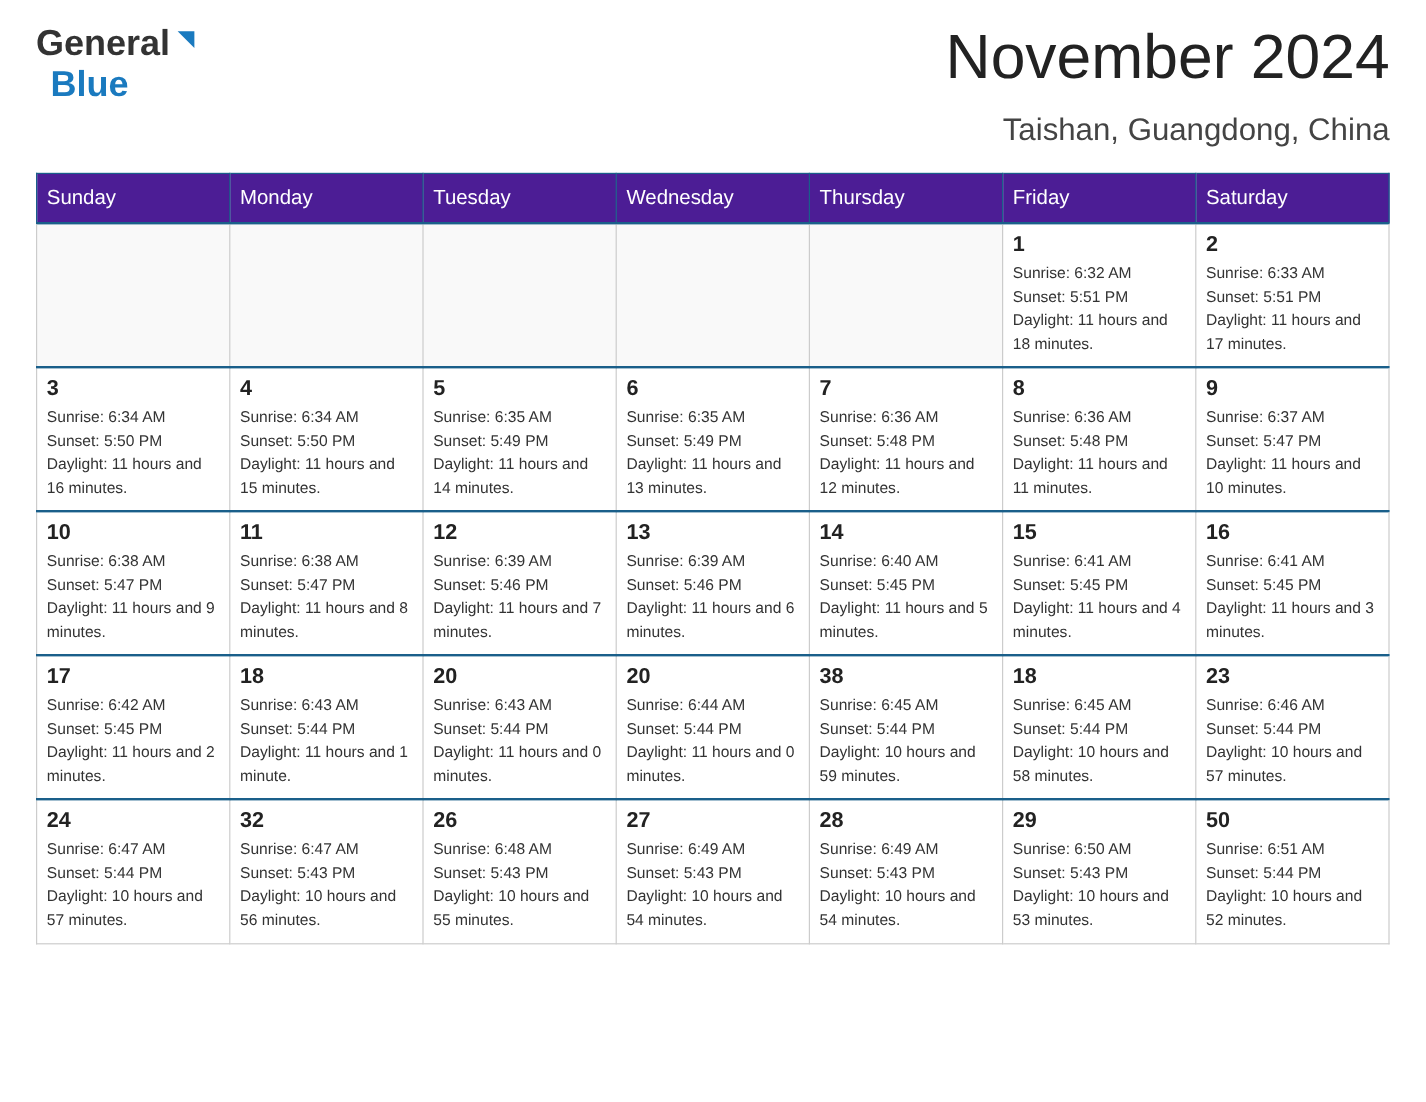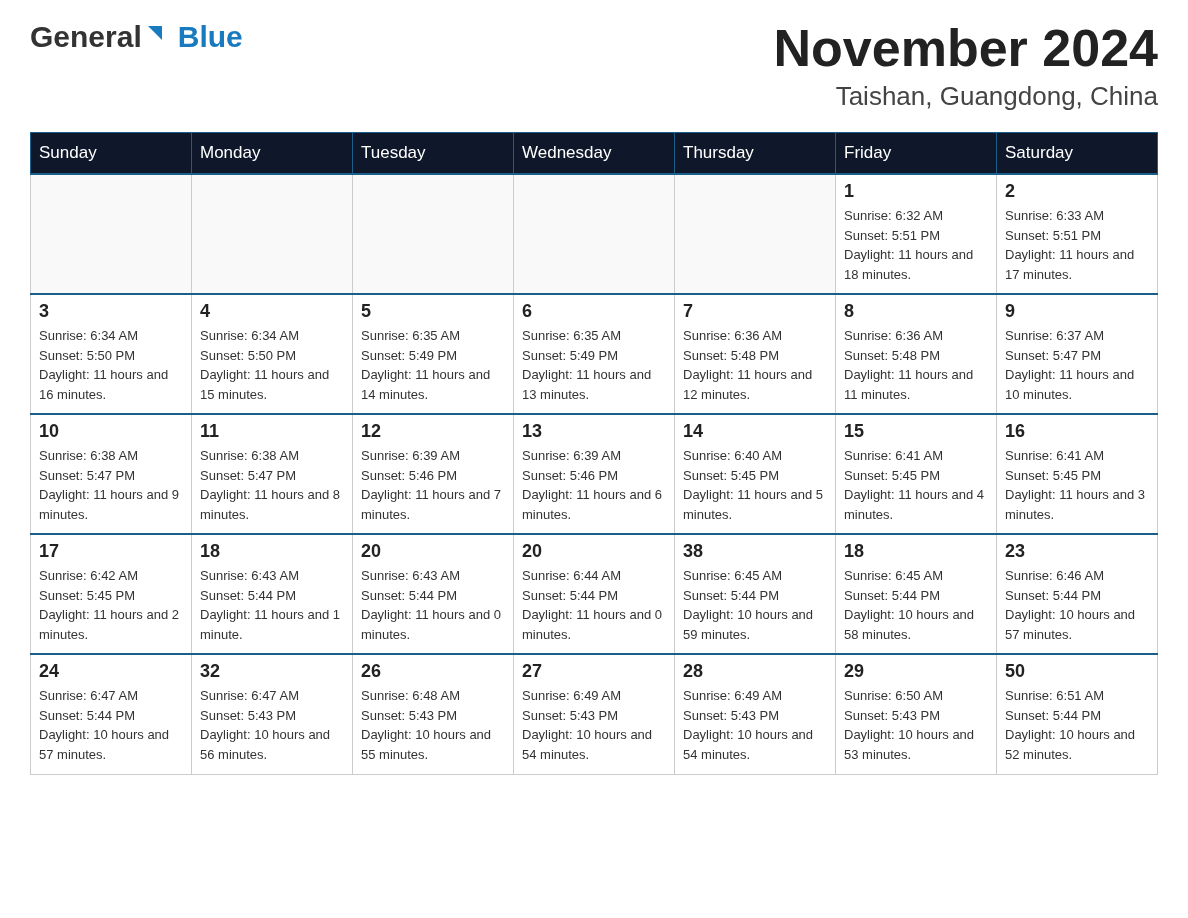--- a/index.html
+++ b/index.html
@@ -11,44 +11,44 @@
       padding: 20px 30px;
     }
     .header {
       display: flex;
       justify-content: space-between;
       align-items: flex-start;
       margin-bottom: 20px;
     }
     .logo {
       display: flex;
-      flex-direction: row;
+      flex-direction: column;
       align-items: flex-start;
     }
     .title-section {
       text-align: right;
     }
     .title-section h1 {
       font-size: 52px;
-      font-weight: bold;
+      font-weight: normal;
       color: #222;
       line-height: 1.1;
     }
     .title-section h2 {
       font-size: 26px;
       font-weight: normal;
       color: #444;
-      margin-top: 4px;
+      margin-top: 16px;
     }
     .calendar {
       width: 100%;
       border-collapse: collapse;
     }
     .calendar thead th {
-      background-color: #0f172a;
+      background-color: #4c1d95;
       color: #fff;
       font-size: 17px;
       font-weight: normal;
       padding: 10px 8px;
       text-align: left;
       border: 1px solid #1a5f8a;
     }
     .calendar tbody td {
       vertical-align: top;
       border: 1px solid #ccc;

